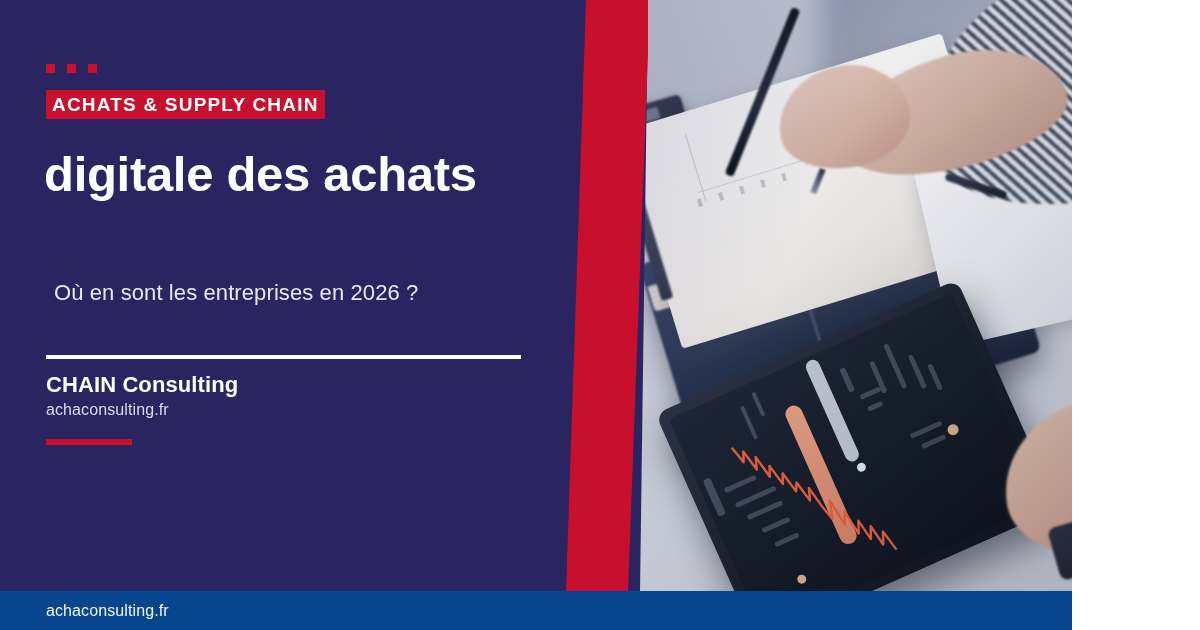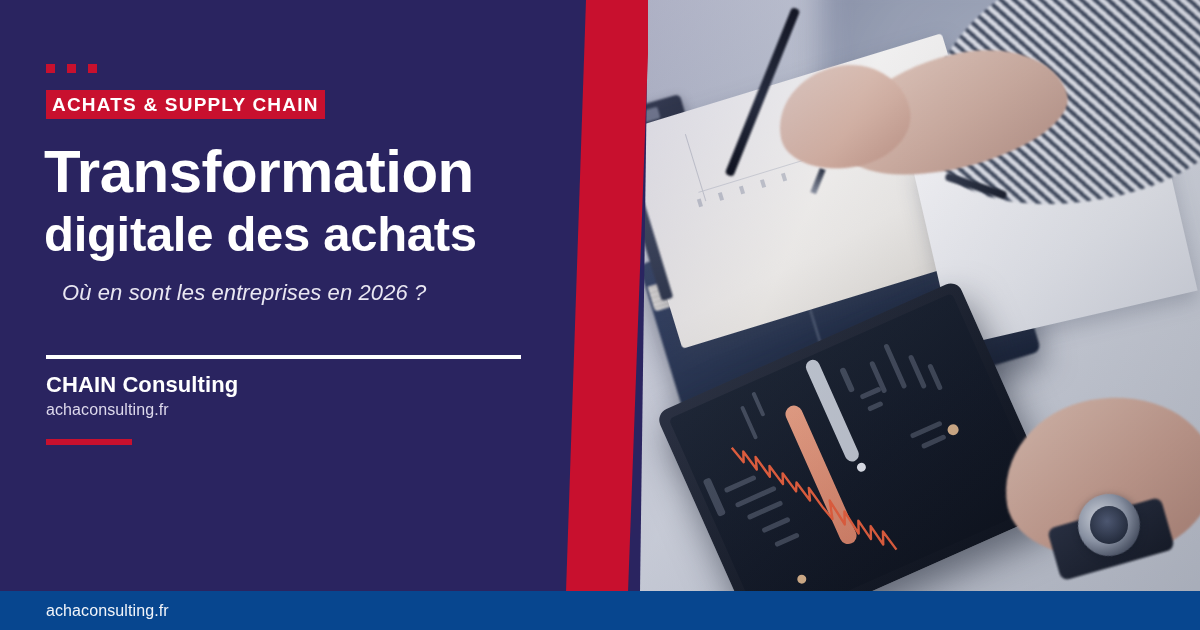--- a/index.html
+++ b/index.html
@@ -6,21 +6,21 @@
     margin: 0;
     padding: 0;
     background: #ffffff;
   }
   body {
     font-family: "Liberation Sans", sans-serif;
   }
 
   .canvas {
     position: relative;
-    width: 1200px;
+    width: 1072px;
     height: 630px;
     overflow: hidden;
     background: #1d4ed8;
   }
 
   
   .photo {
     position: absolute;
     left: 600px;
     top: 0;
@@ -447,28 +447,27 @@
   .headline .l2 {
     display: block;
     font-size: 49px;
     font-weight: bold;
     letter-spacing: -.3px;
     margin-top: 8px;
   }
 
   .subtitle {
     position: absolute;
-    left: 62px;
+    left: 54px;
     top: 280px;
     width: 520px;
     color: #e9e7f2;
     font-size: 22px;
     font-weight: normal;
     letter-spacing: .1px;
-    font-style: italic;
   }
 
   .divider {
     position: absolute;
     left: 46px;
     top: 355px;
     width: 475px;
     height: 4px;
     background: #ffffff;
   }
@@ -600,21 +599,20 @@
 
   <div class="dots">
     <span class="dot"></span>
     <span class="dot"></span>
     <span class="dot"></span>
   </div>
 
   <div class="eyebrow">ACHATS &amp; SUPPLY CHAIN</div>
 
   <div class="headline">
-    <span class="l1">Transformation</span>
     <span class="l2">digitale des achats</span>
   </div>
 
   <div class="subtitle">Où en sont les entreprises en 2026 ?</div>
 
   <div class="divider"></div>
   <div class="brand">CHAIN Consulting</div>
   <div class="brand-url">achaconsulting.fr</div>
   <div class="accent-bar"></div>
 

